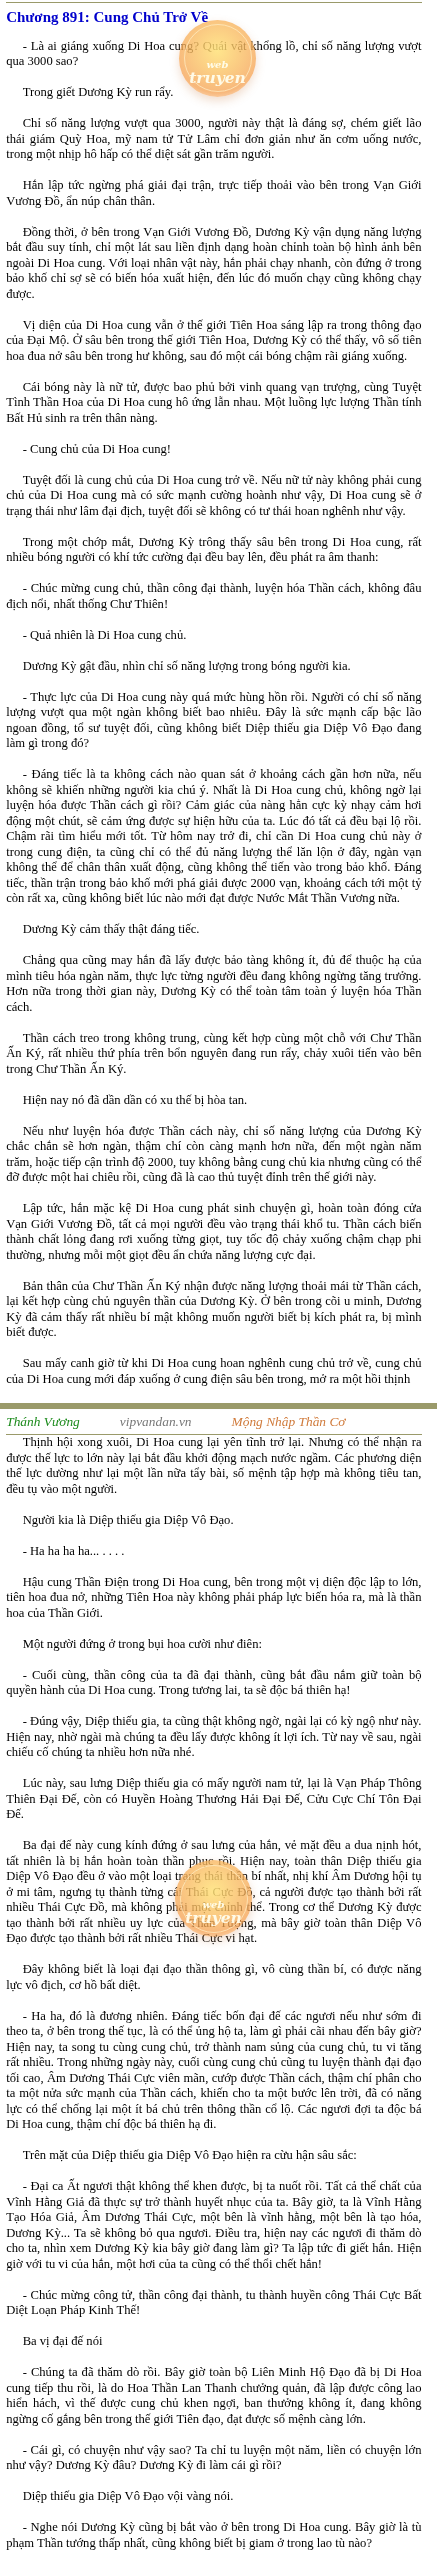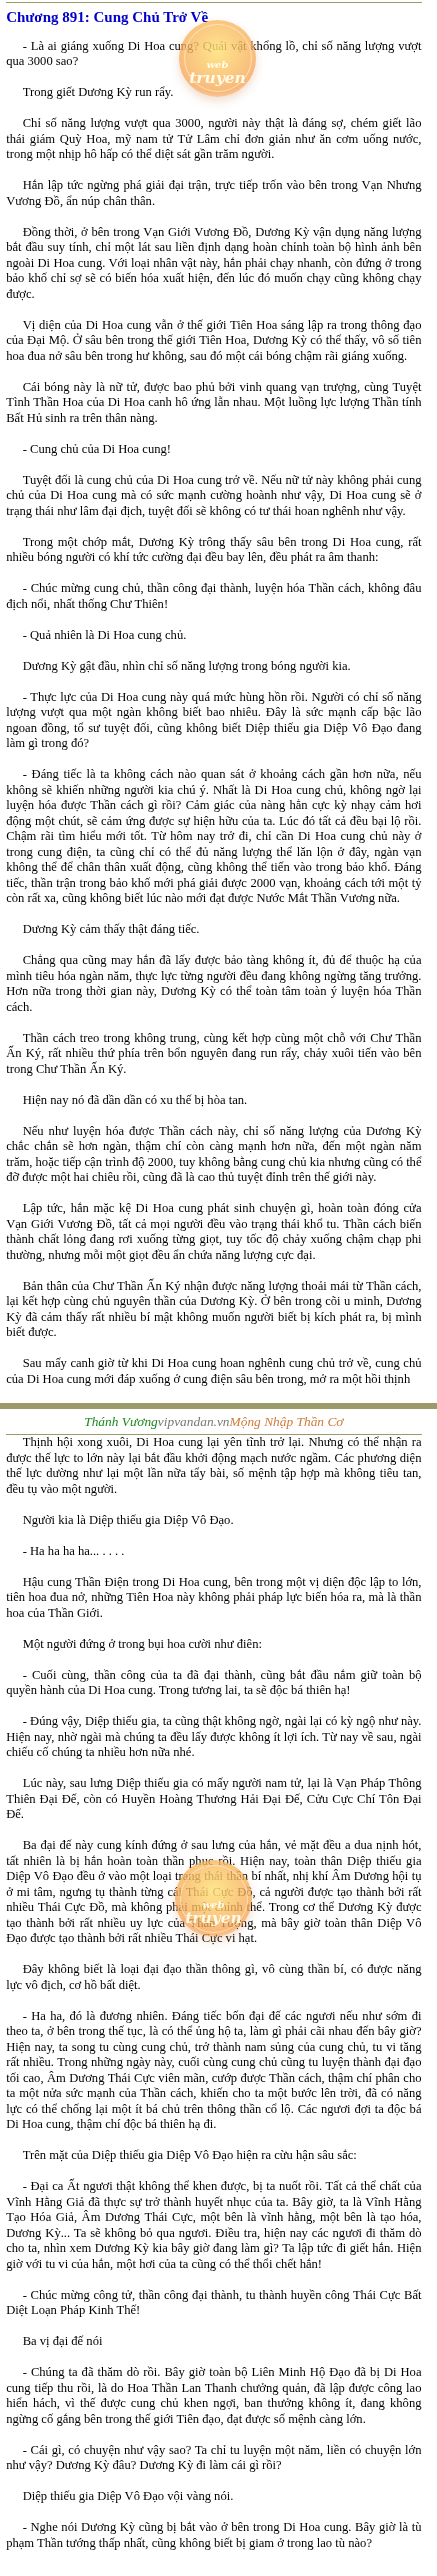--- a/index.html
+++ b/index.html
@@ -5,21 +5,21 @@
   html, body { margin: 0; padding: 0; background: #ffffff; }
   body { width: 437px; position: relative; font-family: "Liberation Serif", "DejaVu Serif", serif; color: #000; }
   .page { position: relative; padding: 0 15.5px 0 6.2px; }
   .top-rule { height: 1.5px; background: #9a9a6a; margin: 1.5px 15.5px 0 6.2px; }
   .chapter-title { text-align: left; color: #0000cc; font-size: 15px; margin: 5.2px 0 11.3px 0; line-height: 1.3; }
   p.para { font-size: 12.6px; line-height: 15.5px; margin: 0 0 15.5px 0; text-indent: 16.5px; text-align: justify; }
   p.para.cont { text-indent: 0; }
   .pagebreak { margin: 0 0 0 0; }
   .pb-footer { border-top: 1.5px solid #9a9a6a; display: flex; justify-content: space-between; align-items: center; height: 21.6px; margin: 0 15.5px 0 6.2px; font-style: italic; font-size: 13.4px; }
   .pb-band { height: 6.2px; background: #9a9a6a; margin: 3.1px 0 0 0; }
-  .pb-header { display: flex; justify-content: center; align-items: center; height: 25px; margin: 0 15.5px 0 6.2px; border-bottom: 1.5px solid #9a9a6a; font-style: italic; font-size: 13.4px; }
+  .pb-header { display: flex; justify-content: flex-start; align-items: center; height: 25px; margin: 0 15.5px 0 6.2px; border-bottom: 1.5px solid #9a9a6a; font-style: italic; font-size: 13.4px; gap: 40px; }
   .green { color: #1a8a1a; }
   .orange { color: #d07a3a; }
   .gray { color: #777777; }
   .watermark { position: absolute; width: 77px; height: 77px; border-radius: 50%;
     background: radial-gradient(circle at 50% 40%, rgba(255,225,120,0.85), rgba(245,160,80,0.75) 70%, rgba(230,130,80,0.0) 100%);
     box-shadow: 0 4.1px 9.3px rgba(200,120,60,0.25);
     display: flex; flex-direction: column; align-items: center; justify-content: center;
     color: rgba(255,255,240,0.92); font-family: "DejaVu Serif", serif; font-style: italic; font-weight: bold; pointer-events: none; }
   .watermark .wm-inner { width: 66px; height: 66px; border-radius: 50%; border: 1px solid rgba(255,240,200,0.7); display: flex; flex-direction: column; align-items: center; justify-content: center; }
   .watermark .wm-line1 { font-size: 10px; line-height: 11.3px; margin-top: 28px; }
@@ -29,24 +29,24 @@
 <body>
 
 <div class="top-rule"></div>
 
 <div class="page" id="doc">
   <h1 class="chapter-title">Chương 891: Cung Chủ Trở Về</h1>
   <div id="sec1">
       <p class="para">- Là ai giáng xuống Di Hoa cung? Quái vật khổng lồ, chỉ số năng lượng vượt qua 3000 sao?</p>
       <p class="para">Trong giết Dương Kỳ run rẩy.</p>
       <p class="para">Chỉ số năng lượng vượt qua 3000, người này thật là đáng sợ, chém giết lão thái giám Quỳ Hoa, mỹ nam tử Tử Lâm chỉ đơn giản như ăn cơm uống nước, trong một nhịp hô hấp có thể diệt sát gần trăm người.</p>
-      <p class="para">Hắn lập tức ngừng phá giải đại trận, trực tiếp trốn vào bên trong Vạn Nhưng Vương Đồ, ẩn núp chân thân.</p>
+      <p class="para">Hắn lập tức ngừng phá giải đại trận, trực tiếp thoải vào bên trong Vạn Giới Vương Đồ, ẩn núp chân thân.</p>
       <p class="para">Đồng thời, ở bên trong Vạn Giới Vương Đồ, Dương Kỳ vận dụng năng lượng bắt đầu suy tính, chỉ một lát sau liền định dạng hoàn chỉnh toàn bộ hình ảnh bên ngoài Di Hoa cung. Với loại nhân vật này, hắn phải chạy nhanh, còn đứng ở trong bảo khố chỉ sợ sẽ có biến hóa xuất hiện, đến lúc đó muốn chạy cũng không chạy được.</p>
       <p class="para">Vị diện của Di Hoa cung vẫn ở thế giới Tiên Hoa sáng lập ra trong thông đạo của Đại Mộ. Ở sâu bên trong thế giới Tiên Hoa, Dương Kỳ có thể thấy, vô số tiên hoa đua nở sâu bên trong hư không, sau đó một cái bóng chậm rãi giáng xuống.</p>
-      <p class="para">Cái bóng này là nữ tử, được bao phủ bởi vinh quang vạn trượng, cùng Tuyệt Tình Thần Hoa của Di Hoa canh hô ứng lẫn nhau. Một luồng lực lượng Thần tính Bất Hủ sinh ra trên thân nàng.</p>
+      <p class="para">Cái bóng này là nữ tử, được bao phủ bởi vinh quang vạn trượng, cùng Tuyệt Tình Thần Hoa của Di Hoa cung hô ứng lẫn nhau. Một luồng lực lượng Thần tính Bất Hủ sinh ra trên thân nàng.</p>
       <p class="para">- Cung chủ của Di Hoa cung!</p>
       <p class="para">Tuyệt đối là cung chủ của Di Hoa cung trở về. Nếu nữ tử này không phải cung chủ của Di Hoa cung mà có sức mạnh cường hoành như vậy, Di Hoa cung sẽ ở trạng thái như lâm đại địch, tuyệt đối sẽ không có tư thái hoan nghênh như vậy.</p>
       <p class="para">Trong một chớp mắt, Dương Kỳ trông thấy sâu bên trong Di Hoa cung, rất nhiều bóng người có khí tức cường đại đều bay lên, đều phát ra âm thanh:</p>
       <p class="para">- Chúc mừng cung chủ, thần công đại thành, luyện hóa Thần cách, không đâu địch nổi, nhất thống Chư Thiên!</p>
       <p class="para">- Quả nhiên là Di Hoa cung chủ.</p>
       <p class="para">Dương Kỳ gật đầu, nhìn chỉ số năng lượng trong bóng người kia.</p>
       <p class="para">- Thực lực của Di Hoa cung này quá mức hùng hồn rồi. Người có chỉ số năng lượng vượt qua một ngàn không biết bao nhiêu. Đây là sức mạnh cấp bậc lão ngoan đồng, tổ sư tuyệt đối, cũng không biết Diệp thiếu gia Diệp Vô Đạo đang làm gì trong đó?</p>
       <p class="para">- Đáng tiếc là ta không cách nào quan sát ở khoảng cách gần hơn nữa, nếu không sẽ khiến những người kia chú ý. Nhất là Di Hoa cung chủ, không ngờ lại luyện hóa được Thần cách gì rồi? Cảm giác của nàng hẳn cực kỳ nhạy cảm hơi động một chút, sẽ cảm ứng được sự hiện hữu của ta. Lúc đó tất cả đều bại lộ rồi. Chậm rãi tìm hiểu mới tốt. Từ hôm nay trở đi, chỉ cần Di Hoa cung chủ này ở trong cung điện, ta cũng chỉ có thể đủ năng lượng thể lăn lộn ở đây, ngàn vạn không thể để chân thân xuất động, cũng không thể tiến vào trong bảo khố. Đáng tiếc, thần trận trong bảo khố mới phá giải được 2000 vạn, khoảng cách tới một tỷ còn rất xa, cũng không biết lúc nào mới đạt được Nước Mắt Thần Vương nữa.</p>
       <p class="para">Dương Kỳ cảm thấy thật đáng tiếc.</p>
       <p class="para">Chẳng qua cũng may hắn đã lấy được bảo tàng không ít, đủ để thuộc hạ của mình tiêu hóa ngàn năm, thực lực từng người đều đang không ngừng tăng trưởng. Hơn nữa trong thời gian này, Dương Kỳ có thể toàn tâm toàn ý luyện hóa Thần cách.</p>

